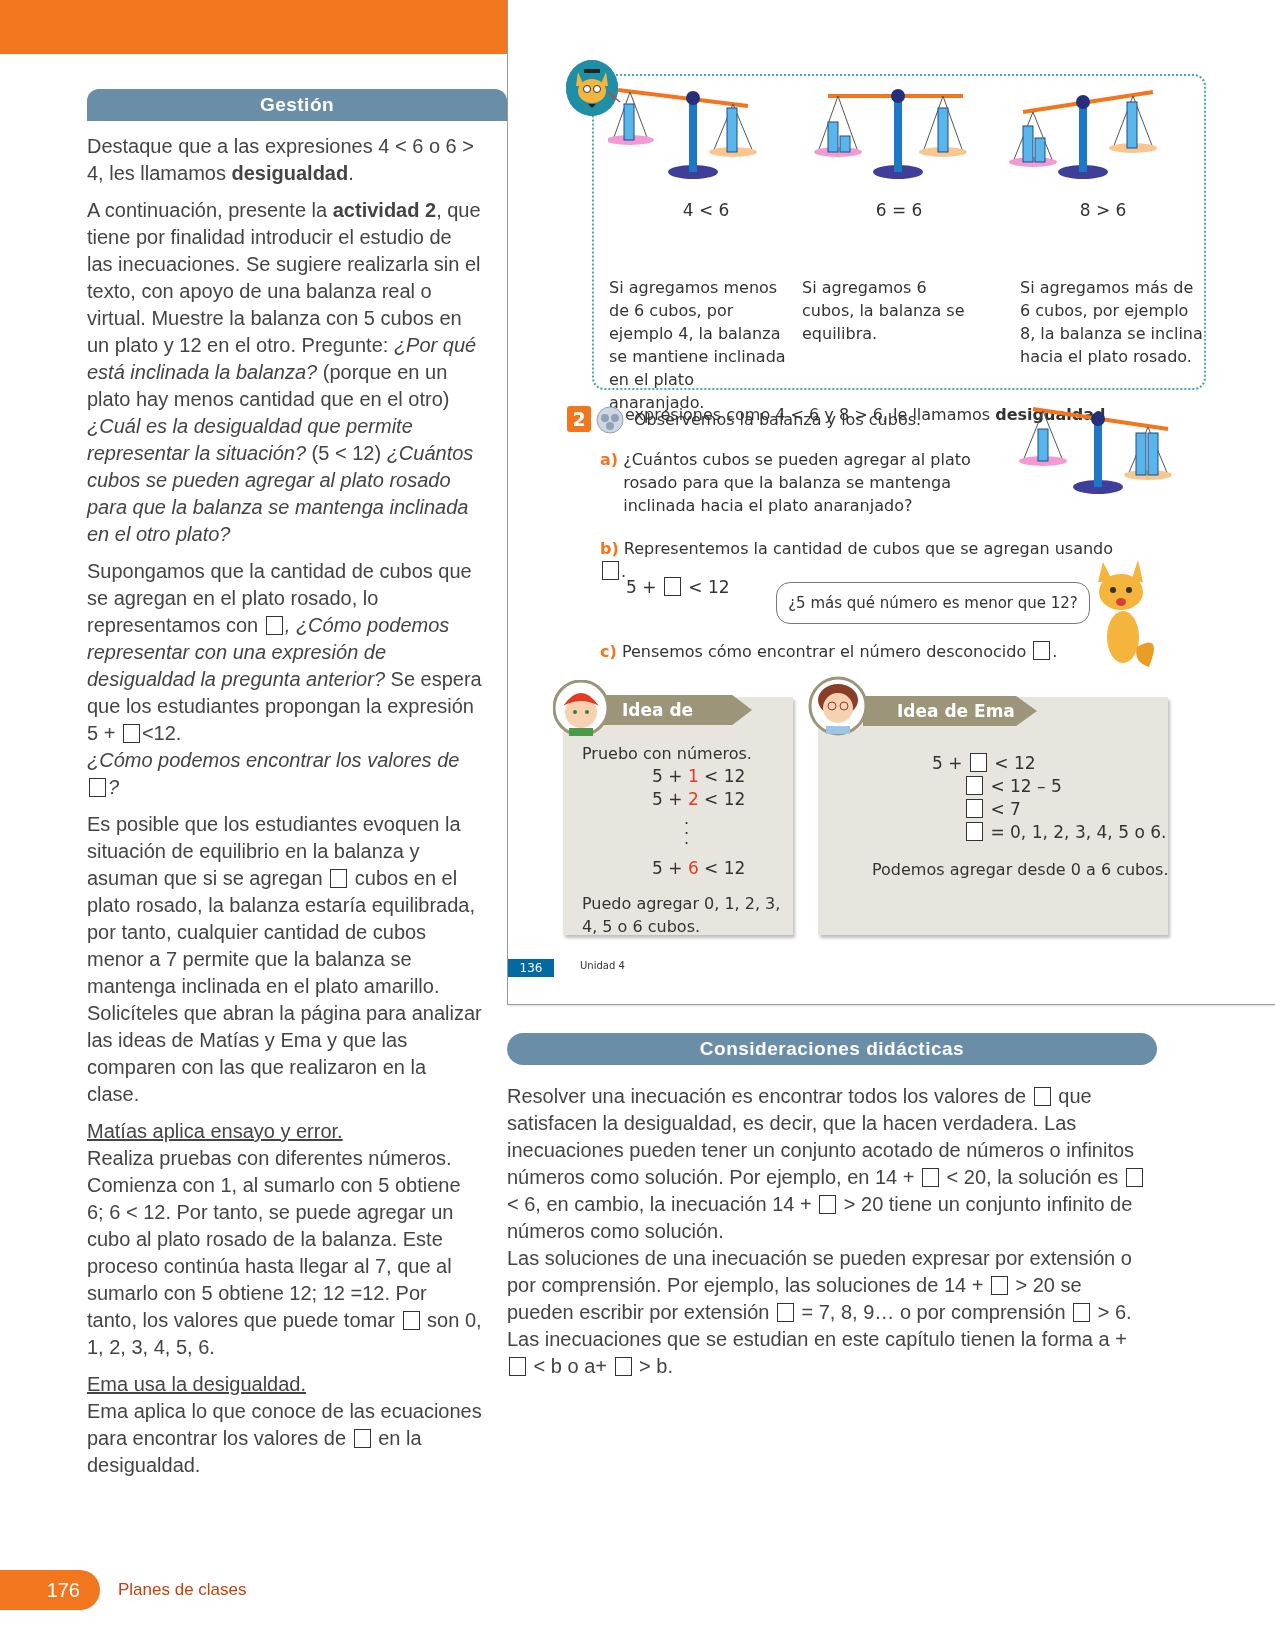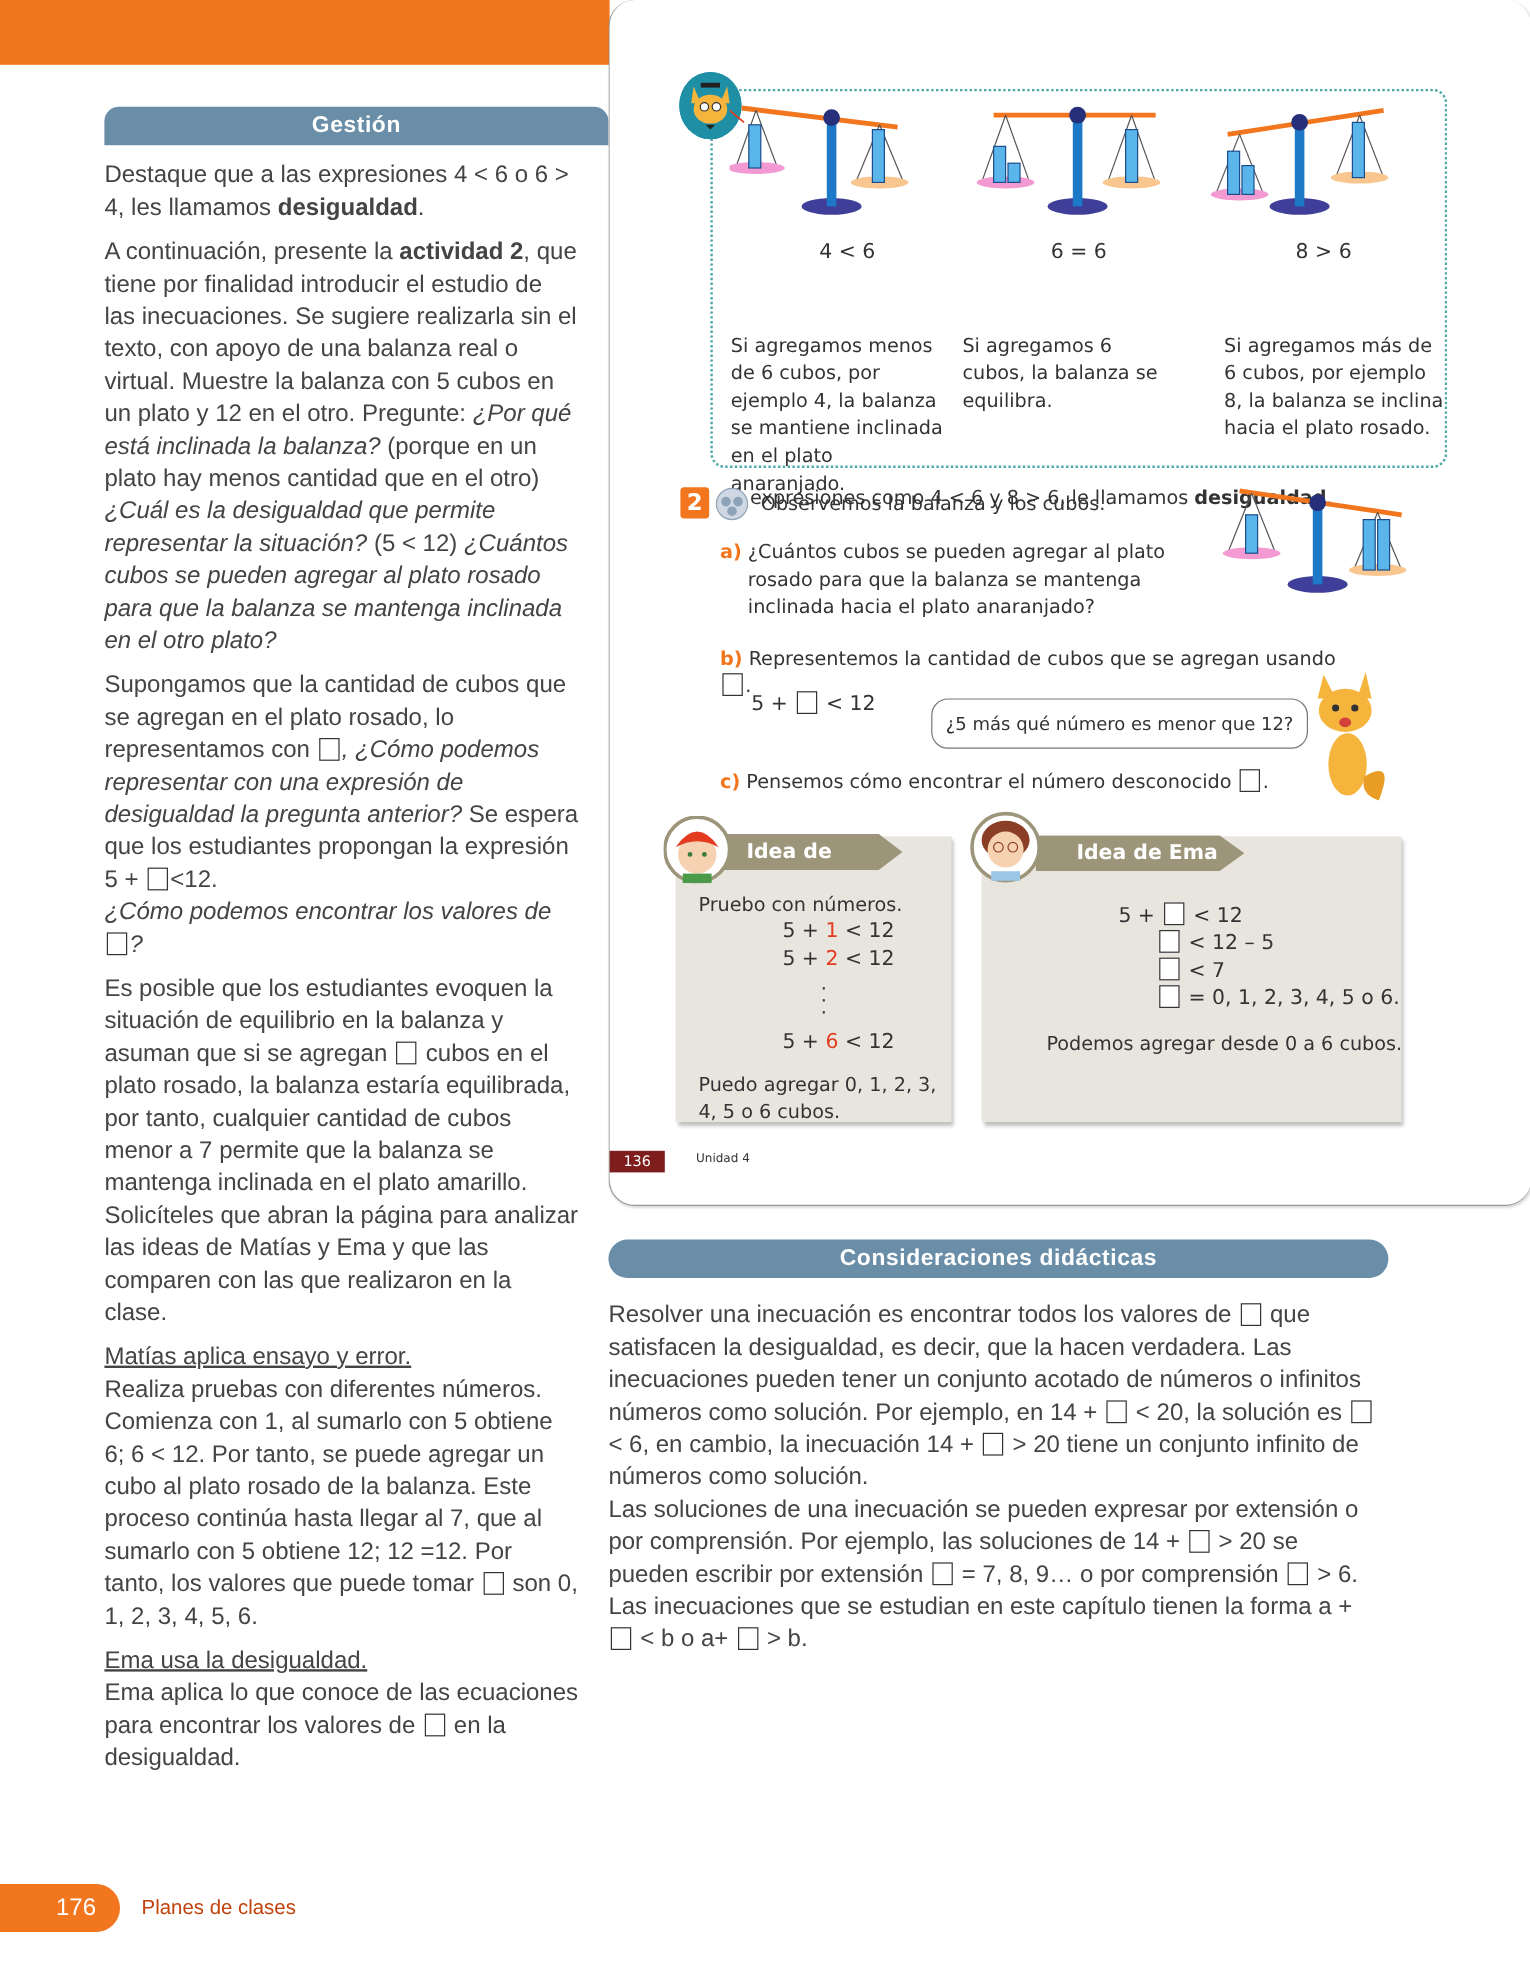--- a/index.html
+++ b/index.html
@@ -5,34 +5,34 @@
   html,body{margin:0;padding:0;}
   body{width:1275px;height:1650px;position:relative;background:#fff;overflow:hidden;font-family:"Liberation Sans",sans-serif;color:#3a3a3a;}
   .orange-band{position:absolute;left:0;top:0;width:508px;height:54px;background:#f2761d;}
   .section-head{position:absolute;background:#6a8ea8;color:#fff;text-align:center;font-weight:bold;font-size:19px;border-radius:12px 12px 0 0;height:32px;line-height:32px;letter-spacing:0.5px;}
   .left-col{position:absolute;left:87px;top:133px;width:395px;font-size:20px;line-height:27px;color:#444;}
   .left-col p{margin:0 0 10px 0;}
   .box{display:inline-block;width:15px;height:17px;border:1.5px solid #333;vertical-align:-3px;margin:0 2px;background:#fff;}
   .u{text-decoration:underline;}
   i{font-style:italic;}
   .student{position:absolute;left:507px;top:0;width:768px;height:1004px;border-left:1px solid #999;border-bottom:1px solid #999;background:#fff;box-shadow:1px 1px 2px rgba(0,0,0,0.15);}
-  .sans2{font-family:"DejaVu Sans",sans-serif;border-radius:22px;}
+  .sans2{font-family:"DejaVu Sans",sans-serif;}
   .dotted-box{position:absolute;left:84px;top:74px;width:610px;height:312px;border:2px dotted #4aa8a8;border-radius:12px;}
   .avatar-fox{position:absolute;left:58px;top:60px;width:52px;height:56px;border-radius:50%;background:#1f8fa6;}
   .scale{position:absolute;}
   .caption{position:absolute;font-size:16px;line-height:23px;color:#333;margin-top:48px;}
   .eq{position:absolute;font-size:17px;text-align:center;color:#333;width:120px;}
   .num-badge{position:absolute;left:566px;top:406px;width:24px;height:26px;background:#f2761d;color:#fff;font-weight:bold;font-size:19px;text-align:center;line-height:26px;border-radius:3px;}
   .q-text{position:absolute;font-size:16px;line-height:23px;color:#333;}
   .q-letter{color:#f2761d;font-weight:bold;}
   .bubble{position:absolute;left:775px;top:580px;width:312px;height:40px;border:1px solid #777;border-radius:14px;font-size:15px;line-height:40px;text-align:center;color:#333;background:#fff;}
   .card{position:absolute;background:#e8e5df;box-shadow:2px 3px 3px rgba(0,0,0,0.25);}
   .card-tag{position:absolute;background:#9c9579;color:#fff;font-size:17px;font-weight:bold;height:30px;line-height:30px;padding-left:34px;}
   .card-body{position:absolute;font-size:16px;line-height:23px;color:#333;}
-  .footer-badge{position:absolute;background:#7f1d1d;color:#fff;font-size:12px;}
+  .footer-badge{position:absolute;background:#0369a1;color:#fff;font-size:12px;}
   .red{color:#e23b1f;}
   .right-col{position:absolute;left:507px;top:1083px;width:640px;font-size:20px;line-height:27px;color:#444;}
   .page-num{position:absolute;left:0;top:1570px;width:100px;height:40px;background:#f2761d;border-radius:0 20px 20px 0;color:#fff;font-size:20px;line-height:40px;text-align:right;padding-right:20px;box-sizing:border-box;}
   .page-label{position:absolute;left:118px;top:1580px;font-size:17px;color:#c2410c;}
 </style>
 </head>
 <body>
 
 <div class="orange-band"></div>
 

